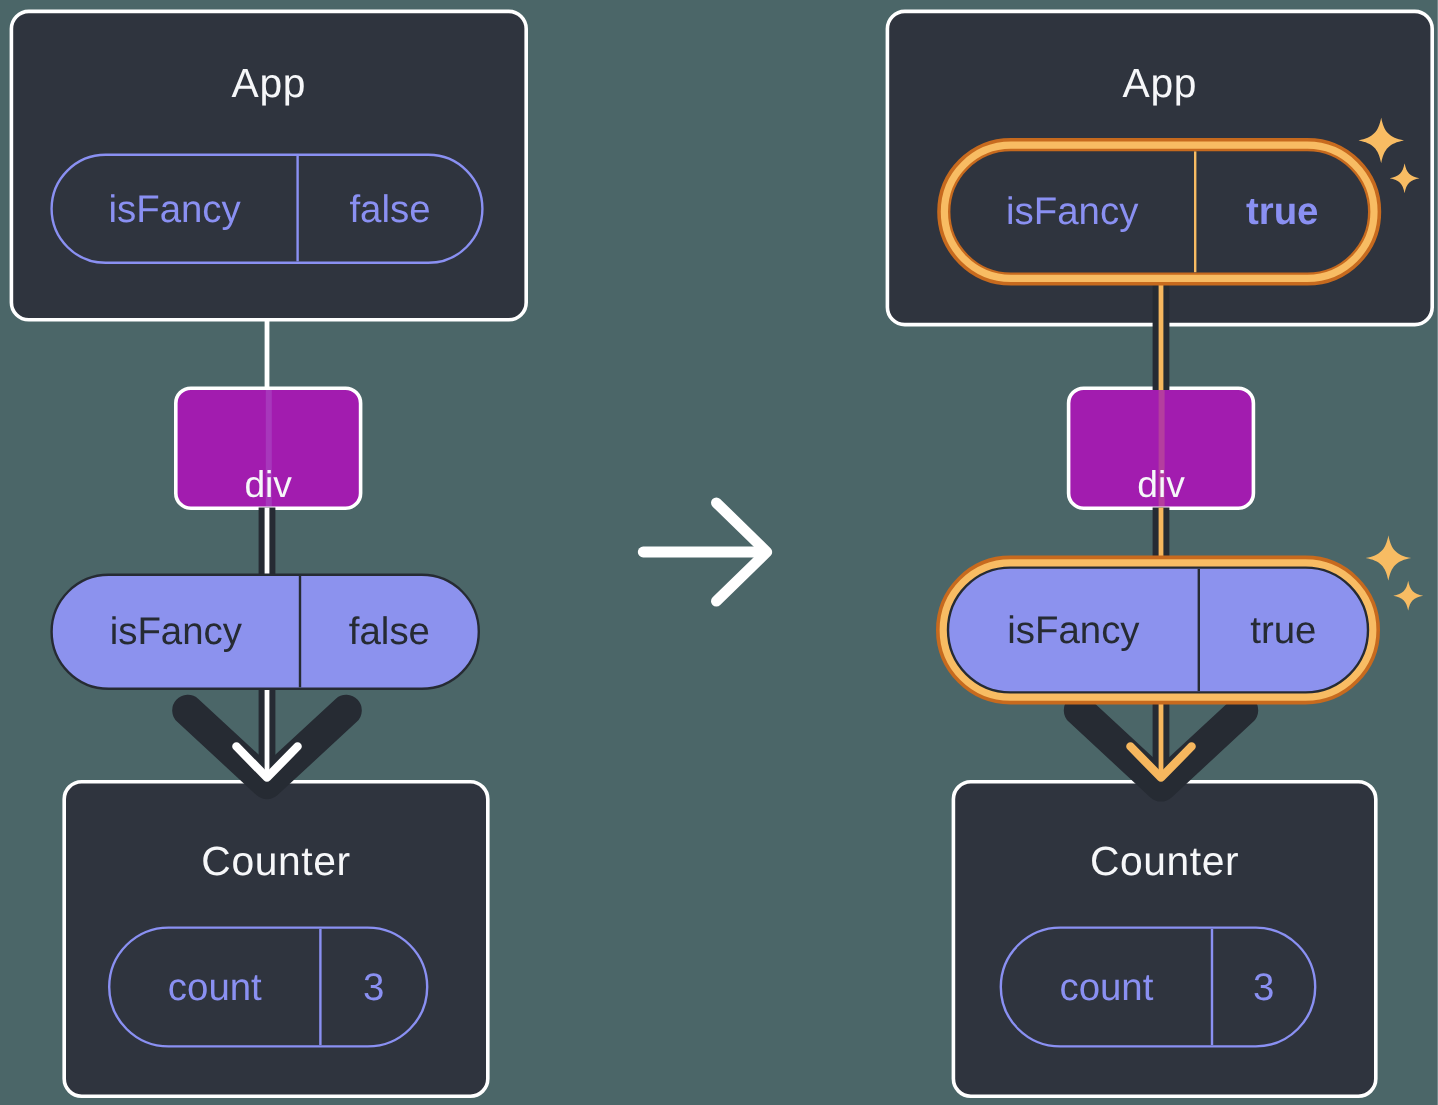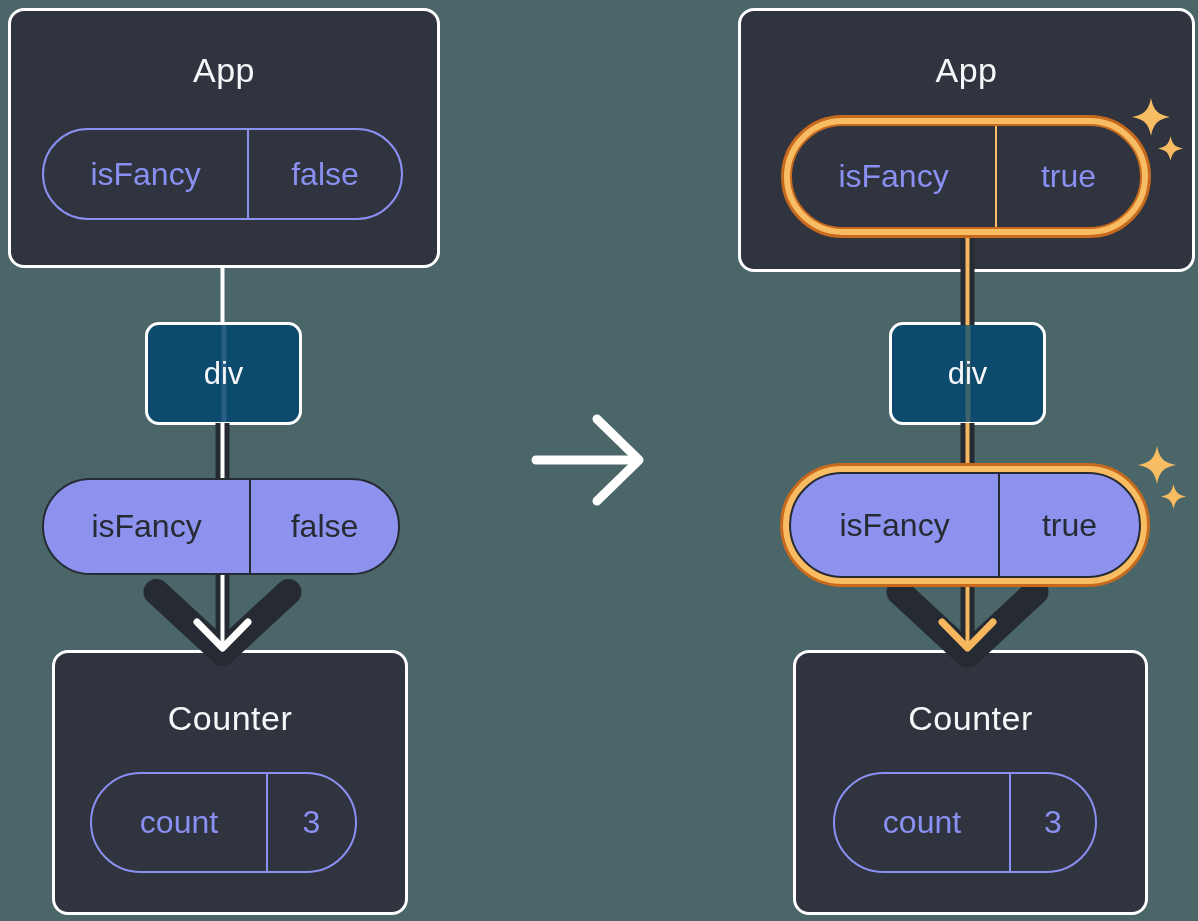--- a/index.html
+++ b/index.html
@@ -13,22 +13,22 @@
     position:absolute; box-sizing:border-box; z-index:1;
     background:#2F343E; border:3px solid #FFFFFF; border-radius:16px;
     text-align:center;
   }
   .card-title {
     display:block; margin-top:40px;
     color:#F6F7F9; font-size:34px; font-weight:500; letter-spacing:0.5px;
   }
   .node {
     position:absolute; box-sizing:border-box; z-index:1;
-    background:#0c4a6e; border:3px solid #FFFFFF; border-radius:14px;
-    display:flex; align-items:center; justify-content:center;
+    background:#a21caf; border:3px solid #FFFFFF; border-radius:14px;
+    display:flex; align-items:flex-end; justify-content:center;
   }
   .node::before {
     content:""; position:absolute; top:0; bottom:0; left:50%; width:5px;
     transform:translateX(-50%); background:rgba(190,198,255,0.16);
   }
   .node.orange-trace::before { background:rgba(248,188,99,0.22); }
   .node-label { position:relative; color:#F6F7F9; font-size:31px; font-weight:500; }
 
   .pill {
     position:absolute; box-sizing:border-box; z-index:3;
@@ -37,21 +37,21 @@
   .pill .cell {
     display:flex; align-items:center; justify-content:center;
     font-size:32px; min-width:0;
   }
   .pill .cell.value { flex:1;text-align:center; }
   .pill.outline { border:2.5px solid #8A90F2; color:#8A90F2; }
   .pill.outline .cell.key { border-right:2px solid #8A90F2; }
   .pill.filled { background:#8C92EE; border:2px solid #262B33; color:#262B33; }
   .pill.filled .cell { font-weight:500; }
   .pill.filled .cell.key { border-right:2.5px solid #262B33; }
-  .bold-val { font-weight:normal; }
+  .bold-val { font-weight:bold; }
 
   .fancy {
     position:absolute; box-sizing:border-box; z-index:3;
     background:#F8BC63; border:3px solid #C76A1E; border-radius:999px;
     padding:6px;
   }
   .fancy-inner {
     box-sizing:border-box; height:100%; display:flex;
     border-radius:999px; overflow:hidden;
   }

